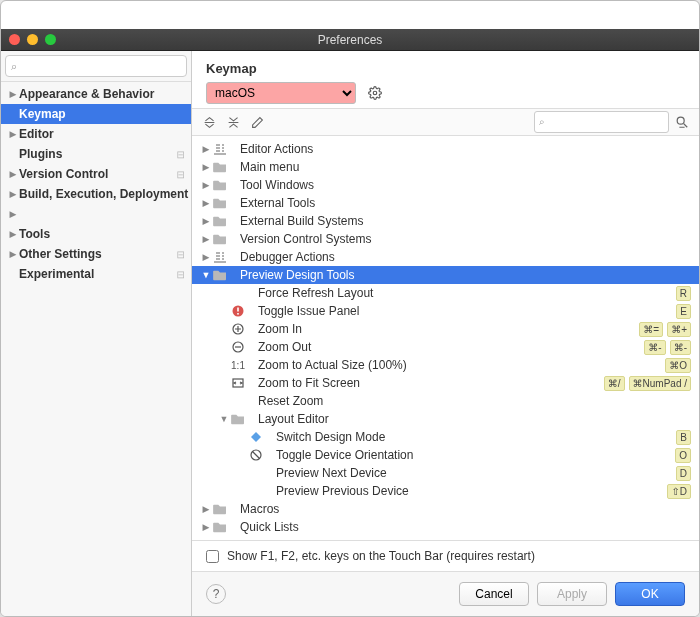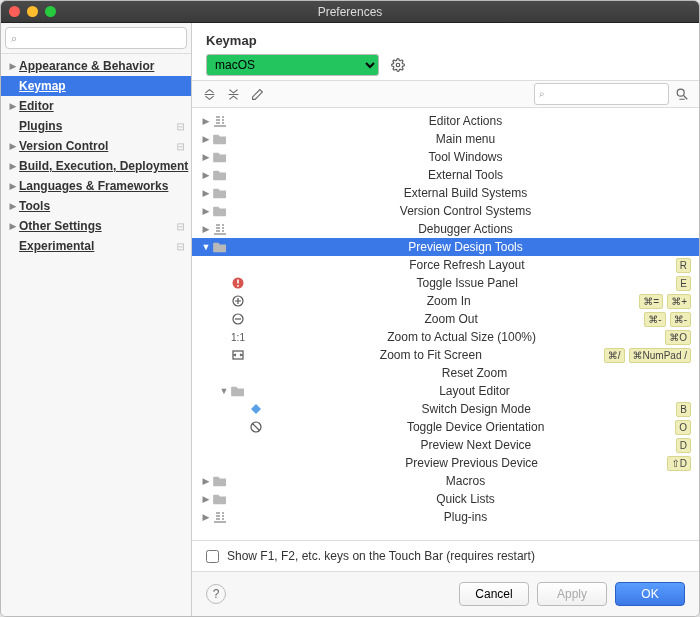--- a/index.html
+++ b/index.html
@@ -1,55 +1,55 @@
 <!DOCTYPE html>
 <html><head>
 <meta charset="utf-8">
 <style>
   * { box-sizing: border-box; }
   html,body { margin:0; padding:0; height:100%; }
   body { font-family: -apple-system, "Helvetica Neue", Arial, sans-serif; font-size:12px; color:#333; background:#f0f0f0; }
   .window { width:700px; height:617px; background:#fff; display:flex; flex-direction:column; border:1px solid #bbb; border-radius:6px; overflow:hidden; box-shadow:0 4px 20px rgba(0,0,0,0.2);}
-  .titlebar { height:22px; background:linear-gradient(#4a4a4a,#3a3a3a); display:flex; align-items:center; padding:0 8px; position:relative; color:#ddd; font-size:12px; border-bottom:1px solid #222;}
+  .titlebar { height:22px; background:linear-gradient(#4a4a4a,#3a3a3a); display:flex; align-items:center; padding:0 8px; position:relative; color:#ddd; font-size:12px; border-bottom:1px solid #222;margin-top:28px;}
   .traffic { display:flex; gap:7px; }
   .dot { width:11px; height:11px; border-radius:50%; }
   .dot.red{background:#ff5f56;} .dot.yellow{background:#ffbd2e;} .dot.green{background:#27c93f;}
   .titlebar .title { position:absolute; left:0; right:0; text-align:center; pointer-events:none;}
   .body { flex:1; display:flex; min-height:0;}
   .sidebar { width:191px; border-right:1px solid #ccc; background:#f7f7f7; display:flex; flex-direction:column;}
   .sidebar-search { padding:4px; border-bottom:1px solid #ddd;}
   .sidebar-search input { width:100%; height:22px; border:1px solid #ccc; border-radius:4px; padding:0 6px 0 20px; font-size:12px; background:#fff; }
   .search-wrap{position:relative;}
   .search-wrap .mag{position:absolute; left:6px; top:50%; transform:translateY(-50%); color:#999; font-size:11px; pointer-events:none;}
   .tree { flex:1; overflow:auto; padding-top:2px;}
   .srow { display:flex; align-items:center; height:20px; padding-left:6px; cursor:default;}
   .srow .arrow{width:12px; color:#888; font-size:9px; text-align:center;}
-  .srow .label{font-weight:bold;text-decoration:underline;}
+  .srow .label{font-weight:bold;}
   .srow.sel{background:#3b78e7; color:#fff;}
   .srow.sel .arrow{color:#fff;}
   .srow .pin{margin-left:auto; margin-right:6px; color:#bbb; font-size:10px;}
   .main { flex:1; display:flex; flex-direction:column; min-width:0;}
   .main-header{padding:10px 14px 6px; font-weight:bold; font-size:13px;}
   .scheme-row{display:flex; align-items:center; gap:8px; padding:0 14px 4px;}
-  select.scheme{height:22px; width:173px; font-size:12px; border:1px solid #bbb; border-radius:3px; background:#22c55e; padding:0 4px;}
+  select.scheme{height:22px; width:150px; font-size:12px; border:1px solid #bbb; border-radius:3px; background:#fca5a5; padding:0 4px;}
   .gear-btn{width:22px; height:22px; display:flex; align-items:center; justify-content:center; color:#555; cursor:pointer;}
   .links{padding:4px 14px 8px; font-size:12px;}
   .links a{color:#3b78e7; text-decoration:none;}
   .toolbar{display:flex; align-items:center; gap:2px; padding:2px 6px; border-top:1px solid #ddd; border-bottom:1px solid #ddd; background:#fafafa;}
   .tbtn{width:22px; height:22px; display:flex; align-items:center; justify-content:center; color:#666; cursor:pointer; border-radius:3px;}
   .spacer{flex:1;}
   .tool-search{position:relative;}
   .tool-search input{height:22px; width:135px; border:1px solid #ccc; border-radius:3px; padding:0 4px 0 18px; font-size:12px;}
   .tool-search .mag{position:absolute; left:5px; top:50%; transform:translateY(-50%); color:#999; font-size:10px;}
   .keytree{flex:1; overflow:auto; padding:4px 0; min-height:0;}
   .krow{display:flex; align-items:center; height:18px; padding:0 8px 0 6px; cursor:default;}
   .krow .arrow{width:12px; font-size:9px; color:#888; text-align:center;}
   .krow .ico{width:16px; height:14px; display:flex; align-items:center; justify-content:center; font-size:11px; color:#888; margin-right:12px;}
   .krow .folder{color:#a8a8a8;}
-  .krow .lbl{flex:1; white-space:nowrap; overflow:hidden; text-overflow:ellipsis;text-align:center;}
+  .krow .lbl{flex:1; white-space:nowrap; overflow:hidden; text-overflow:ellipsis;}
   .krow.sel{background:#3b78e7; color:#fff;}
   .krow.sel .arrow,.krow.sel .ico{color:#fff;}
   .keys{display:flex; gap:4px; margin-left:auto;}
   .kbd{background:#f0eeb8; border:1px solid #d8d68f; border-radius:2px; padding:0 3px; font-size:10px; font-family:inherit; color:#444; line-height:13px;}
   .depth0{padding-left:8px;}
   .depth1{padding-left:26px;}
   .depth2{padding-left:44px;}
   .footer-check{padding:8px 14px; border-top:1px solid #ddd; display:flex; align-items:center; gap:8px;}
   .footer-check input{margin:0;}
   .buttons{display:flex; justify-content:flex-end; align-items:center; gap:8px; padding:10px 14px; border-top:1px solid #ddd; background:#f7f7f7;}
@@ -101,21 +101,20 @@
             <span class="arrow">▶</span>
             <span class="label">Version Control</span>
             <span class="pin">⊟</span>
           </div>
           <div class="srow">
             <span class="arrow">▶</span>
             <span class="label">Build, Execution, Deployment</span>
           </div>
           <div class="srow">
             <span class="arrow">▶</span>
-            <span class="label">Languages &amp; Frameworks</span>
           </div>
           <div class="srow">
             <span class="arrow">▶</span>
             <span class="label">Tools</span>
           </div>
           <div class="srow">
             <span class="arrow">▶</span>
             <span class="label">Other Settings</span>
             <span class="pin">⊟</span>
           </div>

